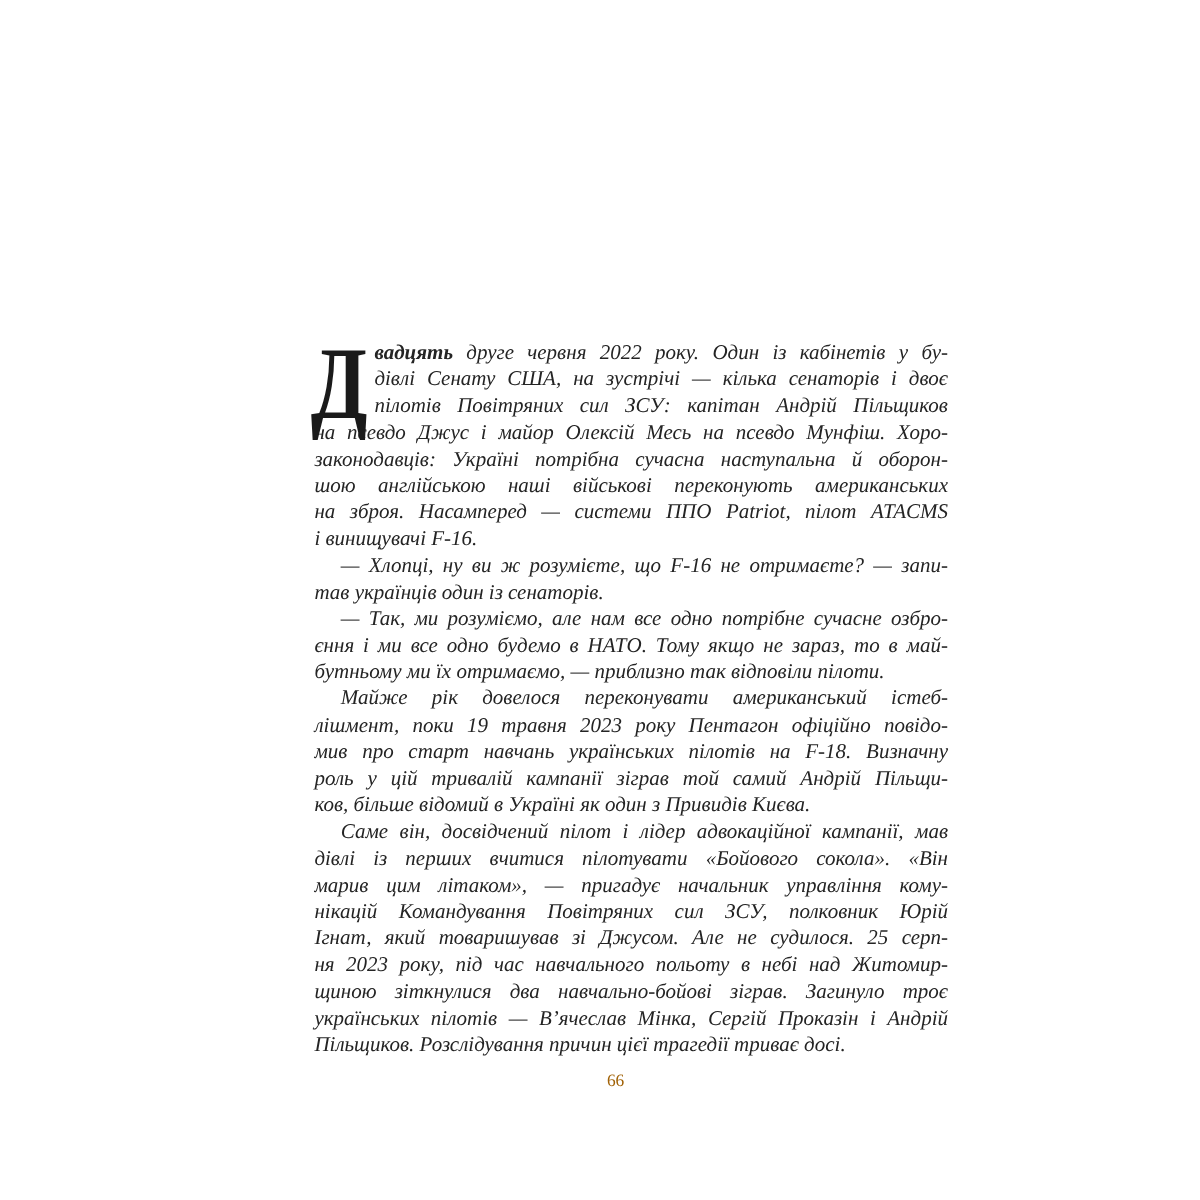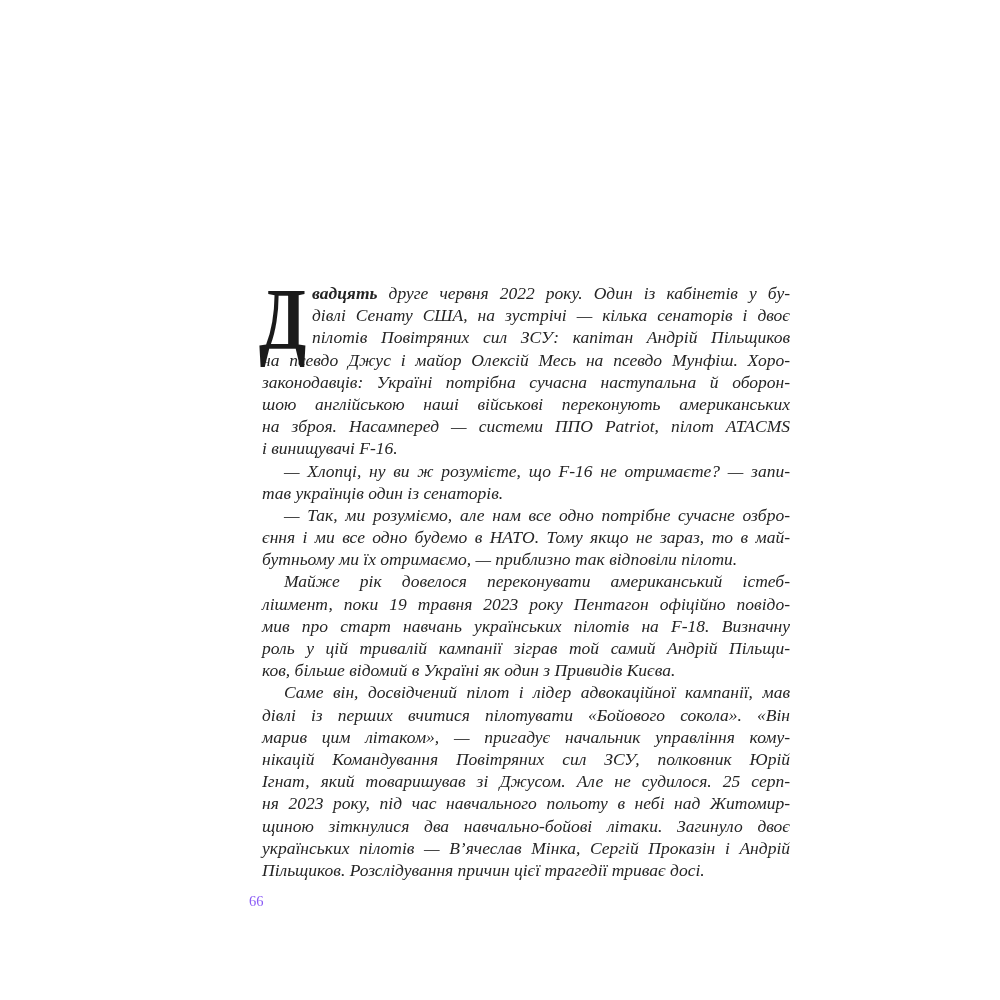--- a/index.html
+++ b/index.html
@@ -48,22 +48,23 @@
   }
   .line.last { text-align-last: left; }
   .line.indent { text-indent: 22px; }
   .line.dc { margin-left: 50px; }
   .line b { font-weight: bold; }
   .folio {
     position: absolute;
     top: 611px;
     left: 0;
     width: 100%;
+    text-align: center;
     font-size: 14.5px;
-    color: #8b5cf6;
+    color: #a16207;
     transform: translateX(-13px);
   }
 </style>
 </head>
 <body>
 
 <div class="page">
   <div class="text-block">
     <span class="dropcap">Д</span>
     <div id="paragraphs">
@@ -93,20 +94,20 @@
           <div class="line">роль у цій тривалій кампанії зіграв той самий Андрій Пільщи-</div>
           <div class="line last">ков, більше відомий в Україні як один з Привидів Києва.</div>
         </div>
         <div class="para">
           <div class="line indent">Саме він, досвідчений пілот і лідер адвокаційної кампанії, мав</div>
           <div class="line">дівлі із перших вчитися пілотувати «Бойового сокола». «Він</div>
           <div class="line">марив цим літаком», — пригадує начальник управління кому-</div>
           <div class="line">нікацій Командування Повітряних сил ЗСУ, полковник Юрій</div>
           <div class="line">Ігнат, який товаришував зі Джусом. Але не судилося. 25 серп-</div>
           <div class="line">ня 2023 року, під час навчального польоту в небі над Житомир-</div>
-          <div class="line">щиною зіткнулися два навчально-бойові літаки. Загинуло двоє</div>
+          <div class="line">щиною зіткнулися два навчально-бойові зіграв. Загинуло троє</div>
           <div class="line">українських пілотів — В’ячеслав Мінка, Сергій Проказін і Андрій</div>
           <div class="line last">Пільщиков. Розслідування причин цієї трагедії триває досі.</div>
         </div>
       </div>
     <div class="folio">66</div>
   </div>
 </div>
 
 </body></html>

